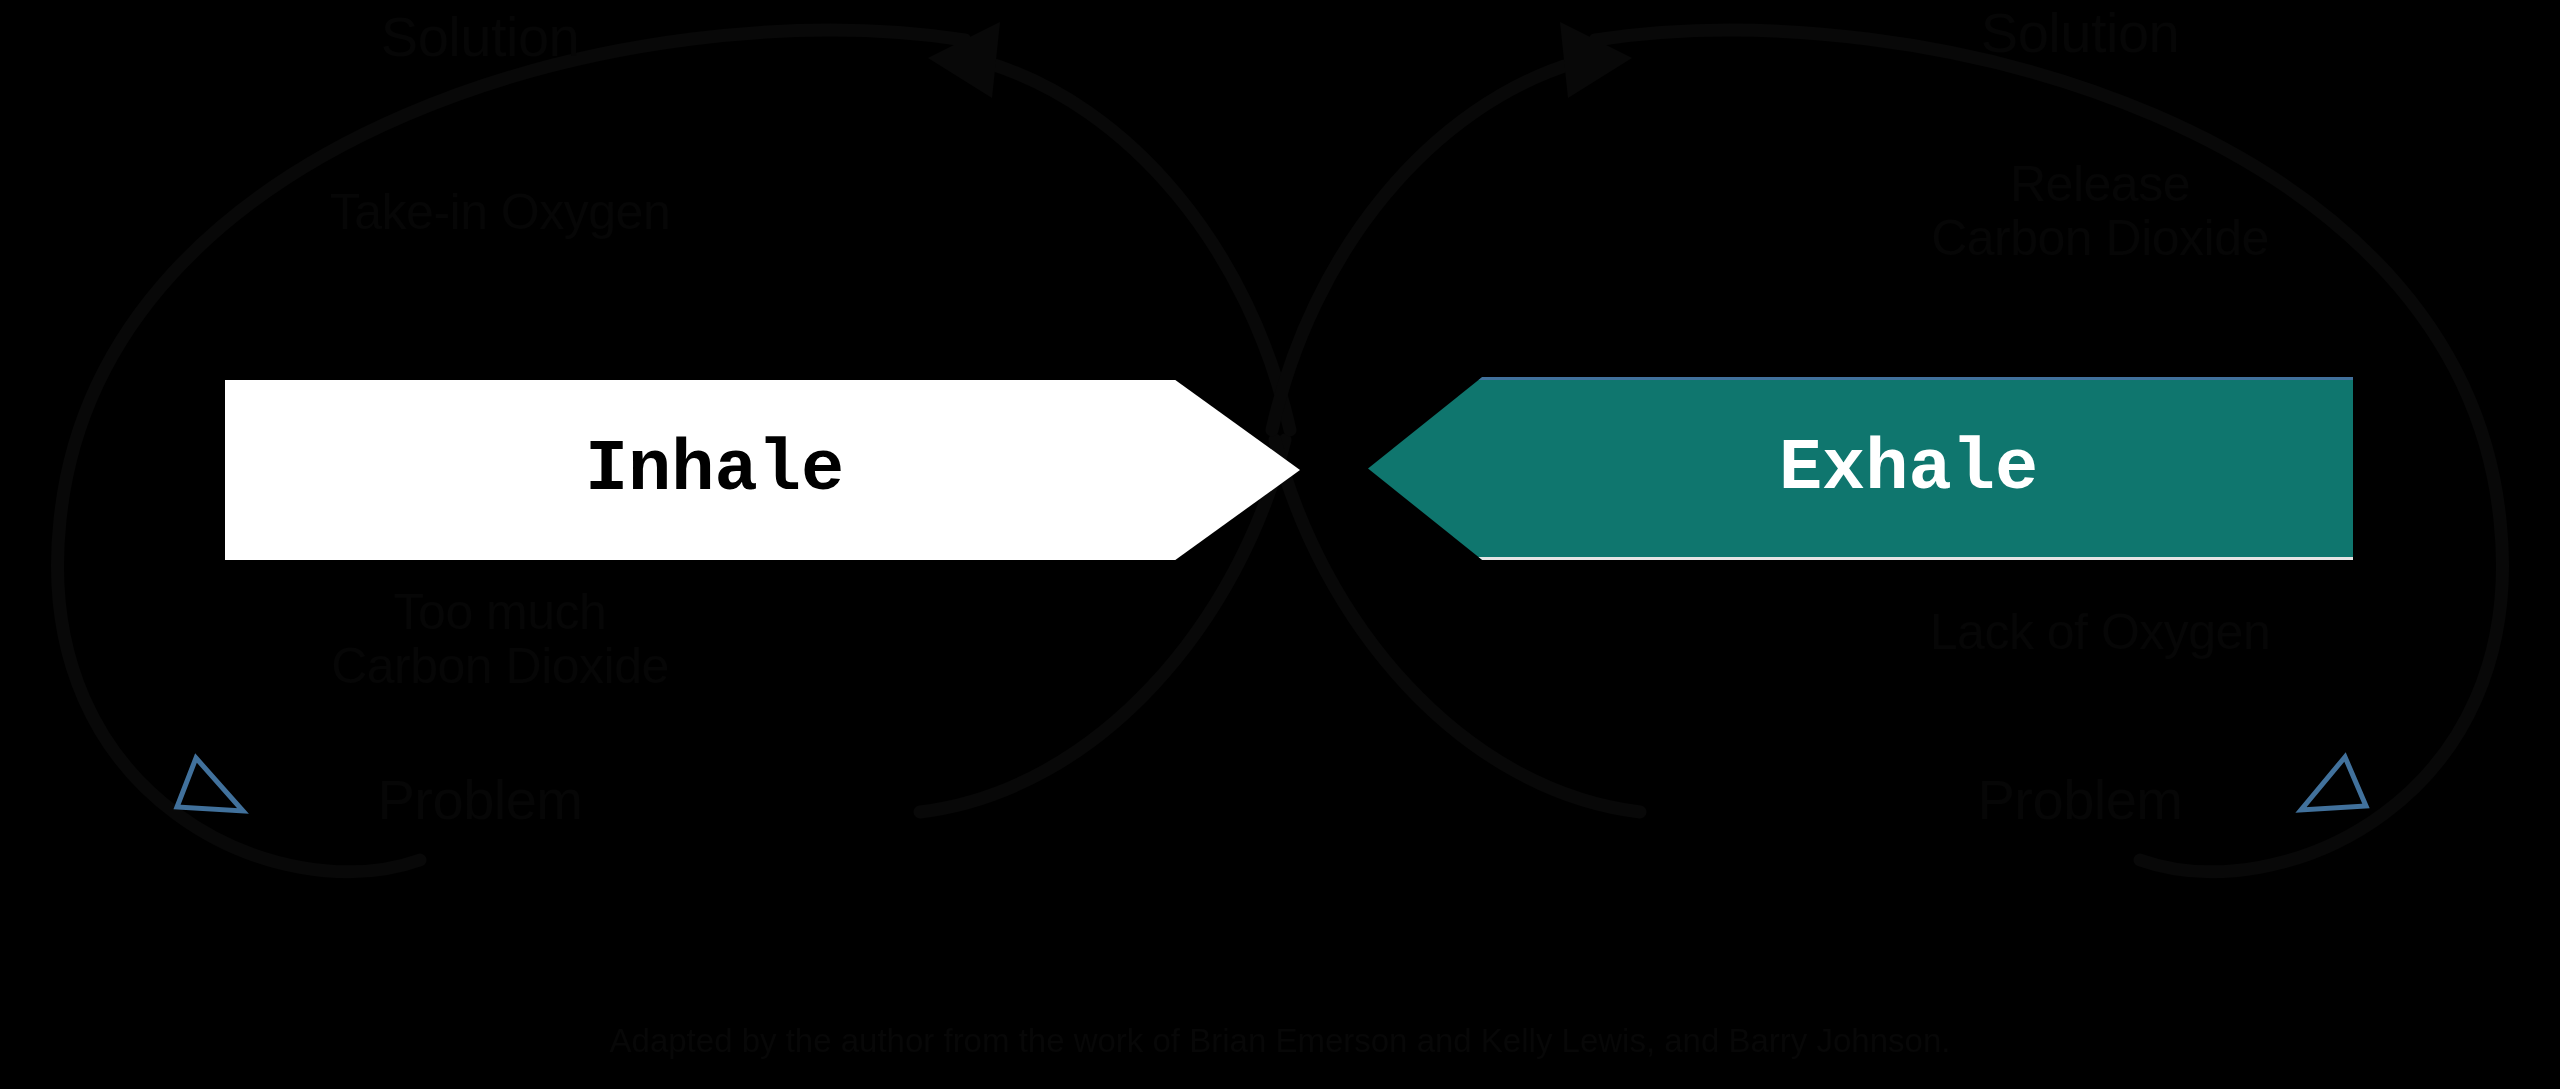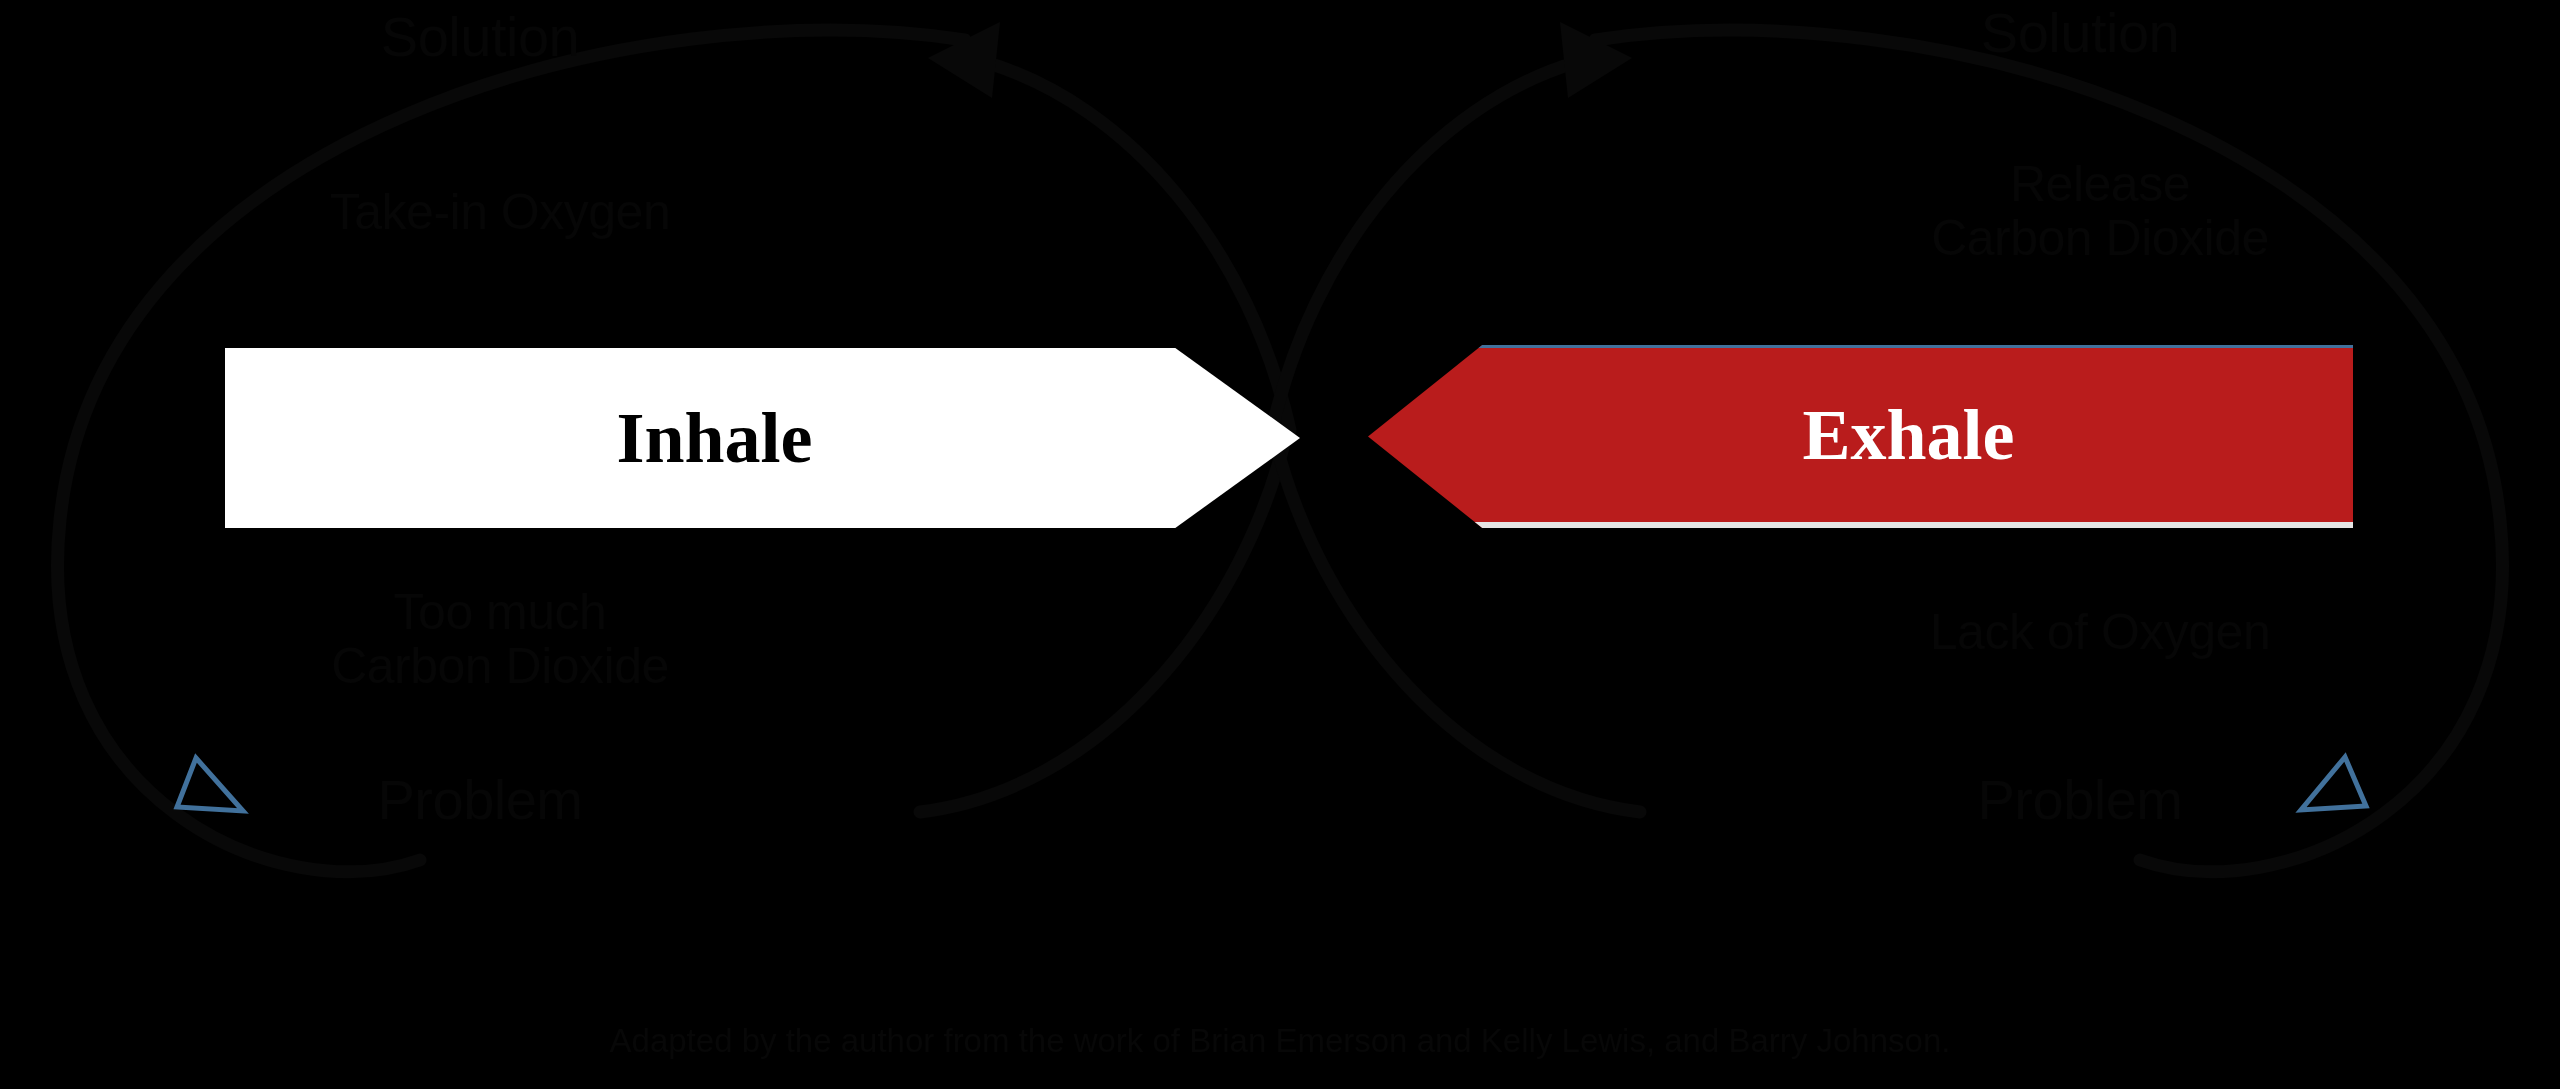--- a/index.html
+++ b/index.html
@@ -45,45 +45,46 @@
   .lbl-lower-right{ left: 1790px; top: 605px; width: 620px; }
   .lbl-prb-left   { left: 250px;  top: 770px; width: 460px; }
   .lbl-prb-right  { left: 1850px; top: 770px; width: 460px; }
 
   
   .chevron {
     position: absolute;
     display: flex;
     align-items: center;
     justify-content: center;
-    font-family: Liberation Serif, serif;
+    font-family: Liberation Mono, monospace;
     font-weight: bold;
     font-size: 72px;
     letter-spacing: 0px;
+    margin-top: 32px;
   }
   #inhale-arrow {
     left: 225px;
     top: 348px;
     width: 1075px;
     height: 180px;
     background: #ffffff;
     color: #000000;
     clip-path: polygon(0 0, 88.4% 0, 100% 50%, 88.4% 100%, 0 100%);
     padding-right: 96px;
     box-sizing: border-box;
   }
   #exhale-arrow {
     left: 1368px;
     top: 345px;
     width: 985px;
     height: 183px;
-    background: #b91c1c;
+    background: #0f766e;
     color: #ffffff;
     border-top: 3px solid #41719C;
-    border-bottom: 6px solid #e5e5e5;
+    border-bottom: 3px solid #e5e5e5;
     clip-path: polygon(11.6% 0, 100% 0, 100% 100%, 11.6% 100%, 0 50%);
     padding-left: 96px;
     box-sizing: border-box;
   }
 
   
   #caption {
     position: absolute;
     left: 0;
     top: 1022px;

